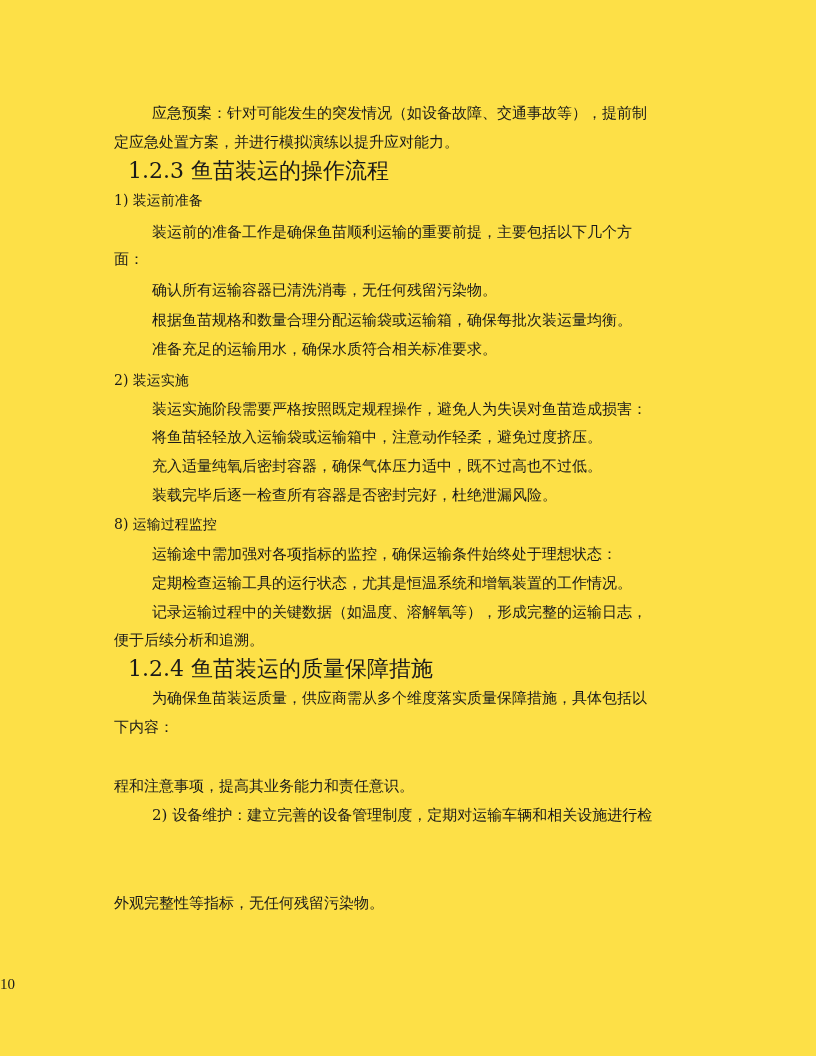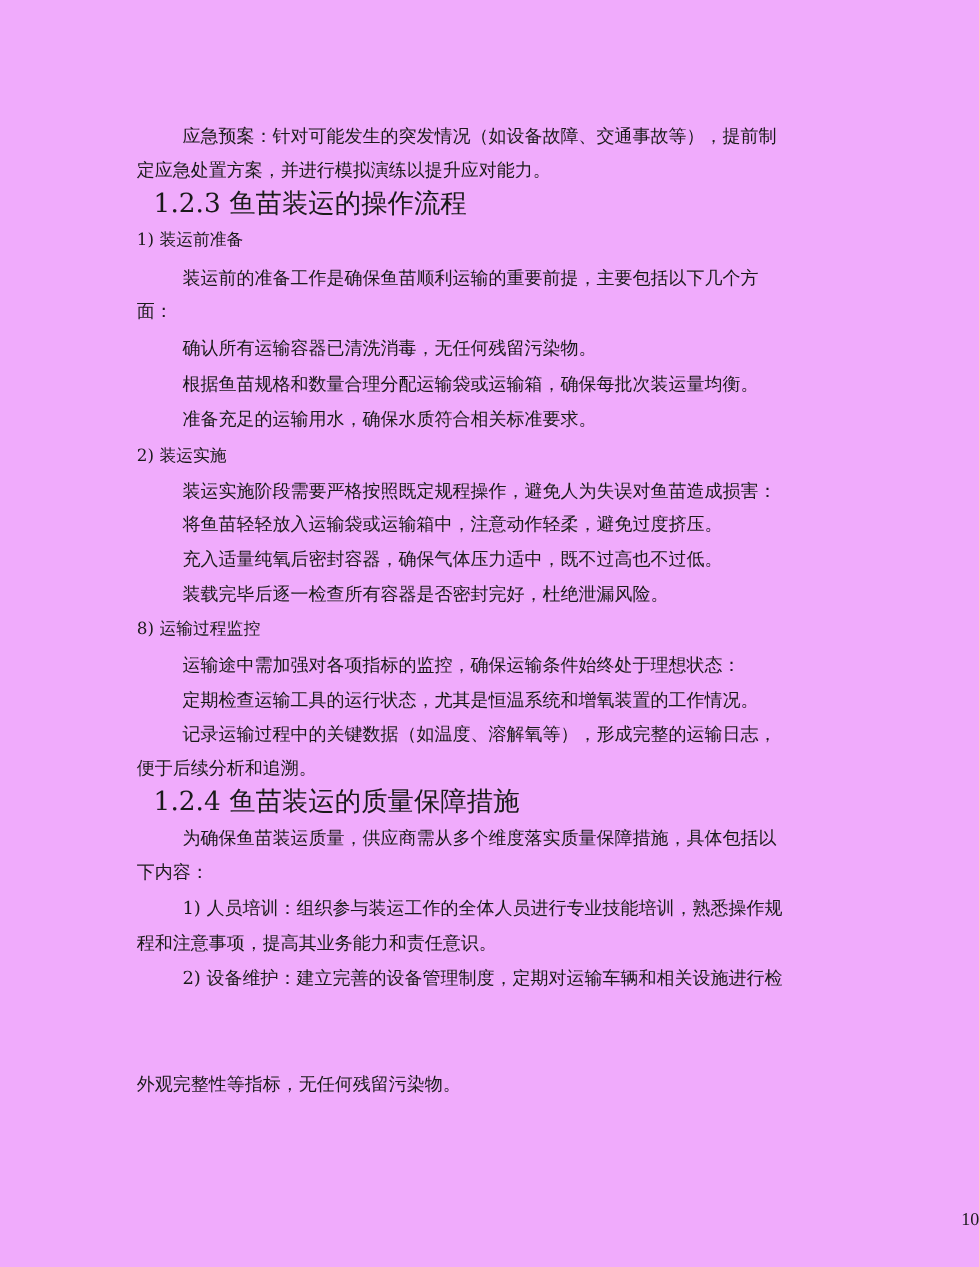--- a/index.html
+++ b/index.html
@@ -1,24 +1,24 @@
 <!DOCTYPE html>
 <html><head>
 <meta charset="utf-8">
 <style>
   html, body { margin: 0; padding: 0; background: #ffffff; }
   body { width: 816px; height: 1056px; position: relative; overflow: hidden;
          font-family: "DejaVu Serif", "Liberation Serif", serif; color: #1a1a1a; }
-  .page { position: absolute; left: 0; top: 0; width: 816px; height: 1056px; background: #f0abfc; }
+  .page { position: absolute; left: 0; top: 0; width: 816px; height: 1056px; background: #fde047; }
   .line { position: absolute; left: 114px; white-space: nowrap; font-size: 15px; line-height: 20px; }
   .indent { left: 152px; }
   .h3 { font-size: 22px; line-height: 24px; left: 128px; }
   .sub { font-size: 14px; }
-  .pagenum { position: absolute; top: 976px; left: 0; width: 816px; text-align: right;
-             font-family: "Liberation Serif", serif; font-size: 15px; margin-top: 33px; }
+  .pagenum { position: absolute; top: 976px; left: 0; width: 816px; text-align: left;
+             font-family: "Liberation Serif", serif; font-size: 15px; }
 </style>
 </head>
 <body>
 
 <div class="page">
   <div class="line indent" style="top:103px">应急预案：针对可能发生的突发情况（如设备故障、交通事故等），提前制</div>
   <div class="line" style="top:132px">定应急处置方案，并进行模拟演练以提升应对能力。</div>
   <div class="line h3" style="top:159px">1.2.3 鱼苗装运的操作流程</div>
   <div class="line sub" style="top:190px">1) 装运前准备</div>
   <div class="line indent" style="top:222px">装运前的准备工作是确保鱼苗顺利运输的重要前提，主要包括以下几个方</div>
@@ -32,19 +32,18 @@
   <div class="line indent" style="top:456px">充入适量纯氧后密封容器，确保气体压力适中，既不过高也不过低。</div>
   <div class="line indent" style="top:485px">装载完毕后逐一检查所有容器是否密封完好，杜绝泄漏风险。</div>
   <div class="line sub" style="top:514px">8) 运输过程监控</div>
   <div class="line indent" style="top:573px">定期检查运输工具的运行状态，尤其是恒温系统和增氧装置的工作情况。</div>
   <div class="line indent" style="top:544px">运输途中需加强对各项指标的监控，确保运输条件始终处于理想状态：</div>
   <div class="line indent" style="top:602px">记录运输过程中的关键数据（如温度、溶解氧等），形成完整的运输日志，</div>
   <div class="line" style="top:630px">便于后续分析和追溯。</div>
   <div class="line h3" style="top:657px">1.2.4 鱼苗装运的质量保障措施</div>
   <div class="line indent" style="top:688px">为确保鱼苗装运质量，供应商需从多个维度落实质量保障措施，具体包括以</div>
   <div class="line" style="top:717px">下内容：</div>
-  <div class="line indent" style="top:747px">1) 人员培训：组织参与装运工作的全体人员进行专业技能培训，熟悉操作规</div>
   <div class="line" style="top:776px">程和注意事项，提高其业务能力和责任意识。</div>
   <div class="line indent" style="top:805px">2) 设备维护：建立完善的设备管理制度，定期对运输车辆和相关设施进行检</div>
   <div class="line" style="top:893px">外观完整性等指标，无任何残留污染物。</div>
 
   <div class="pagenum">10</div>
 </div>
 
 </body></html>

